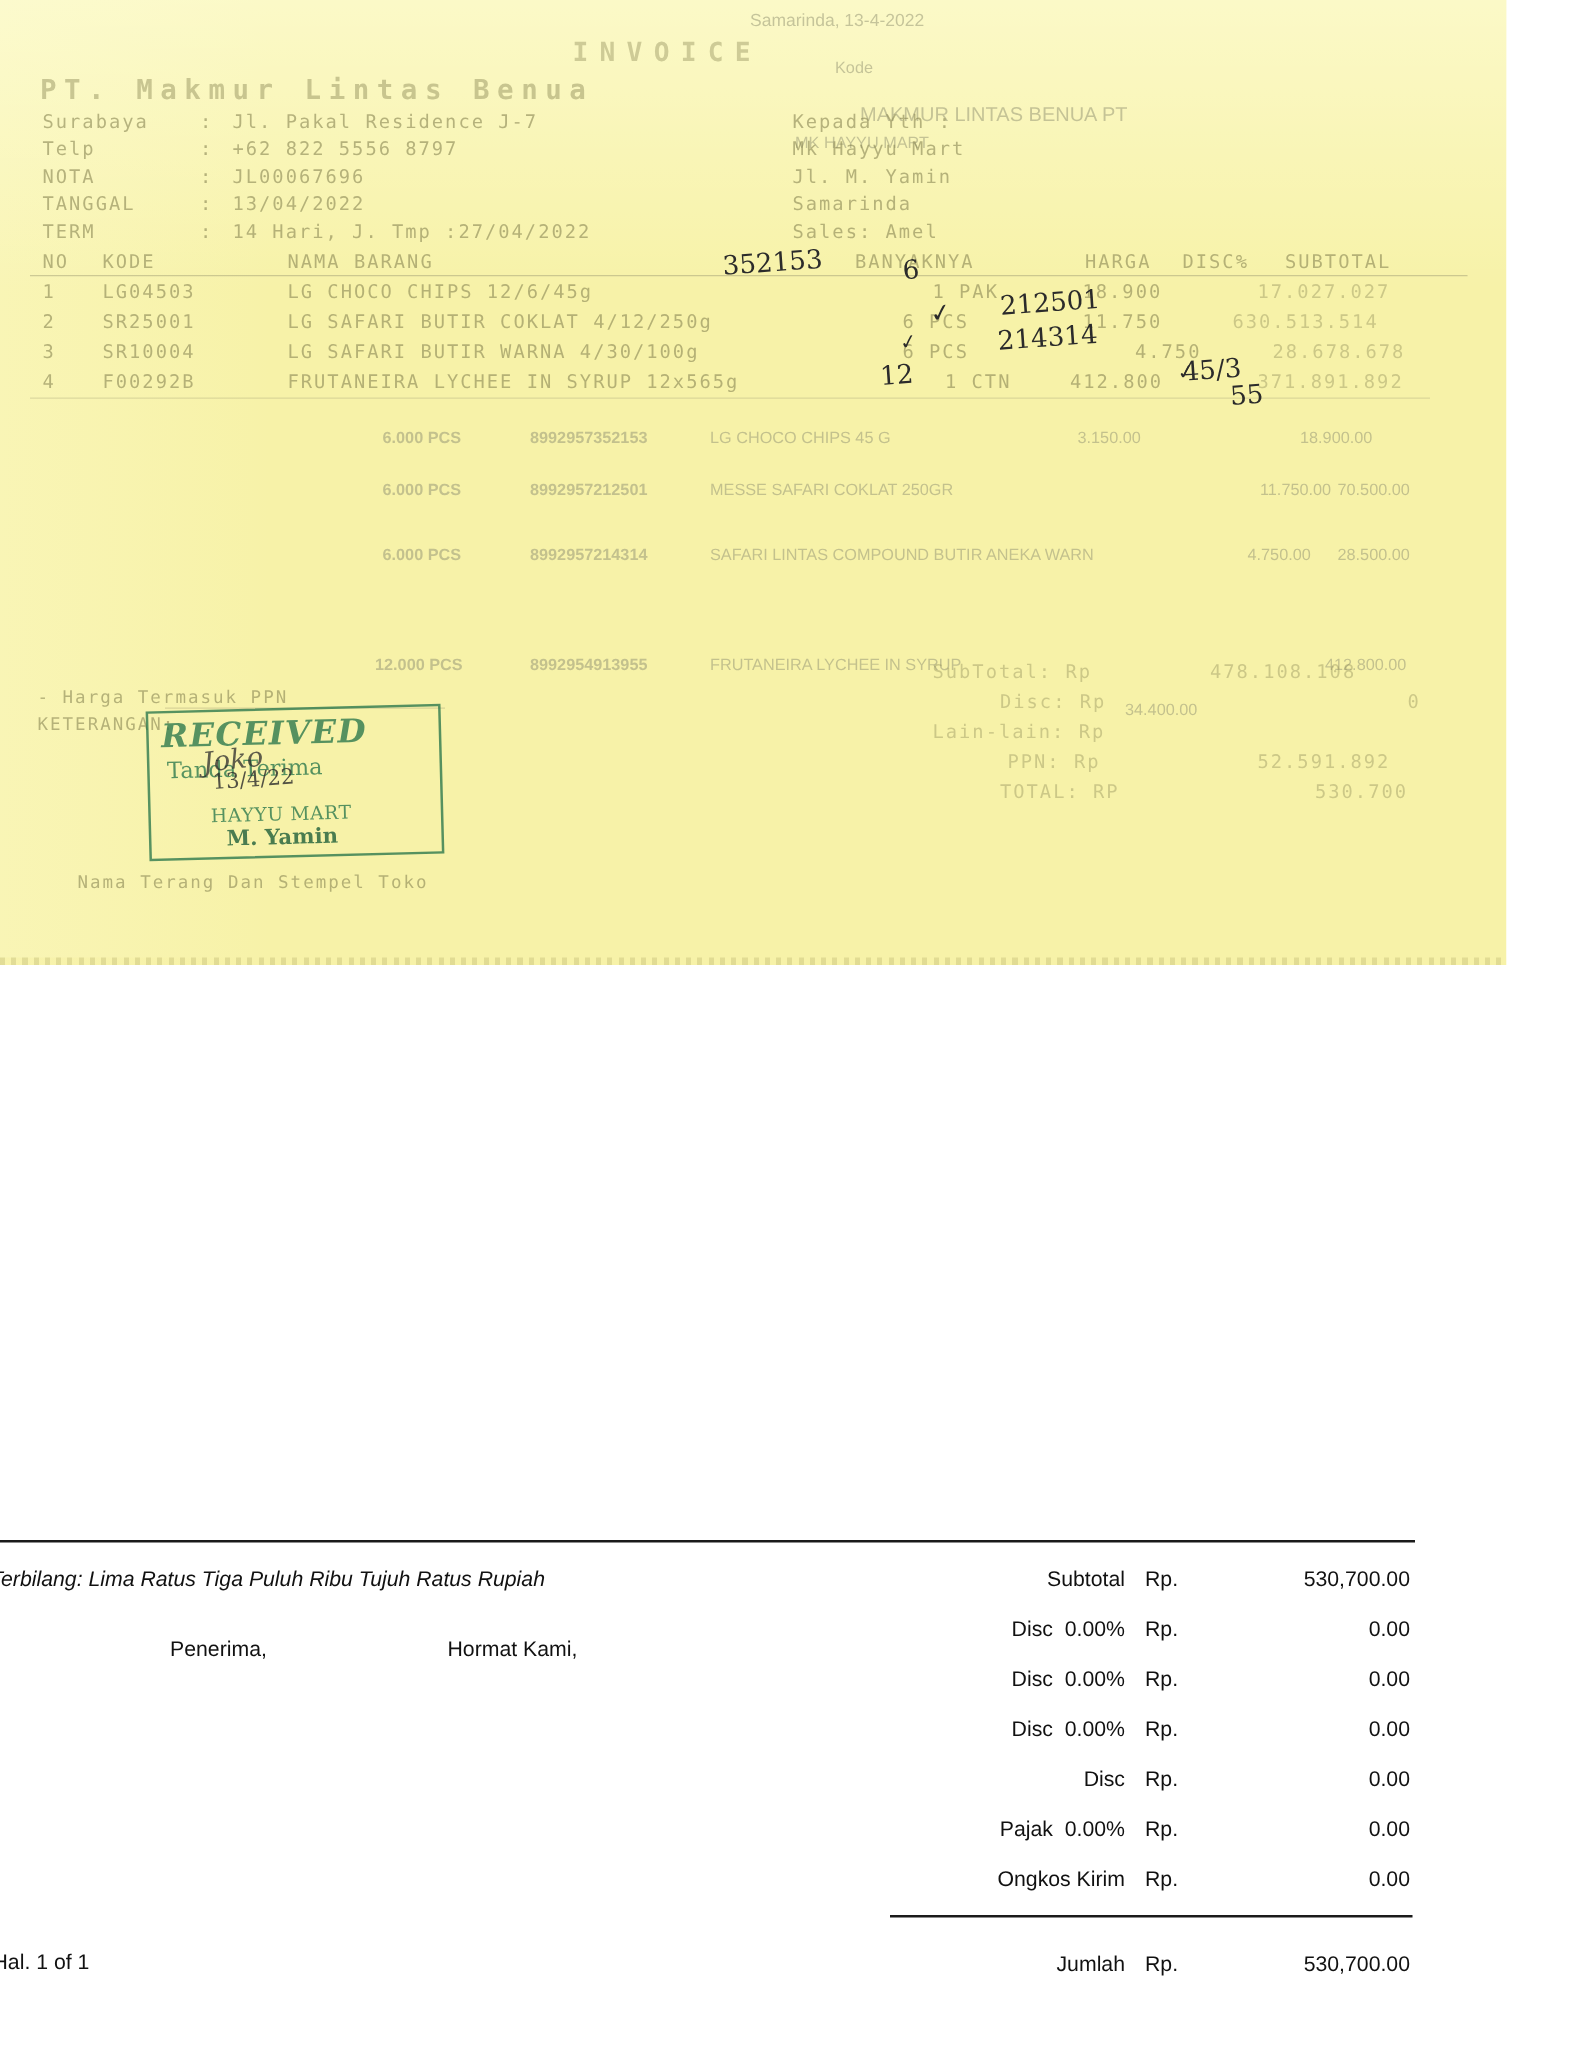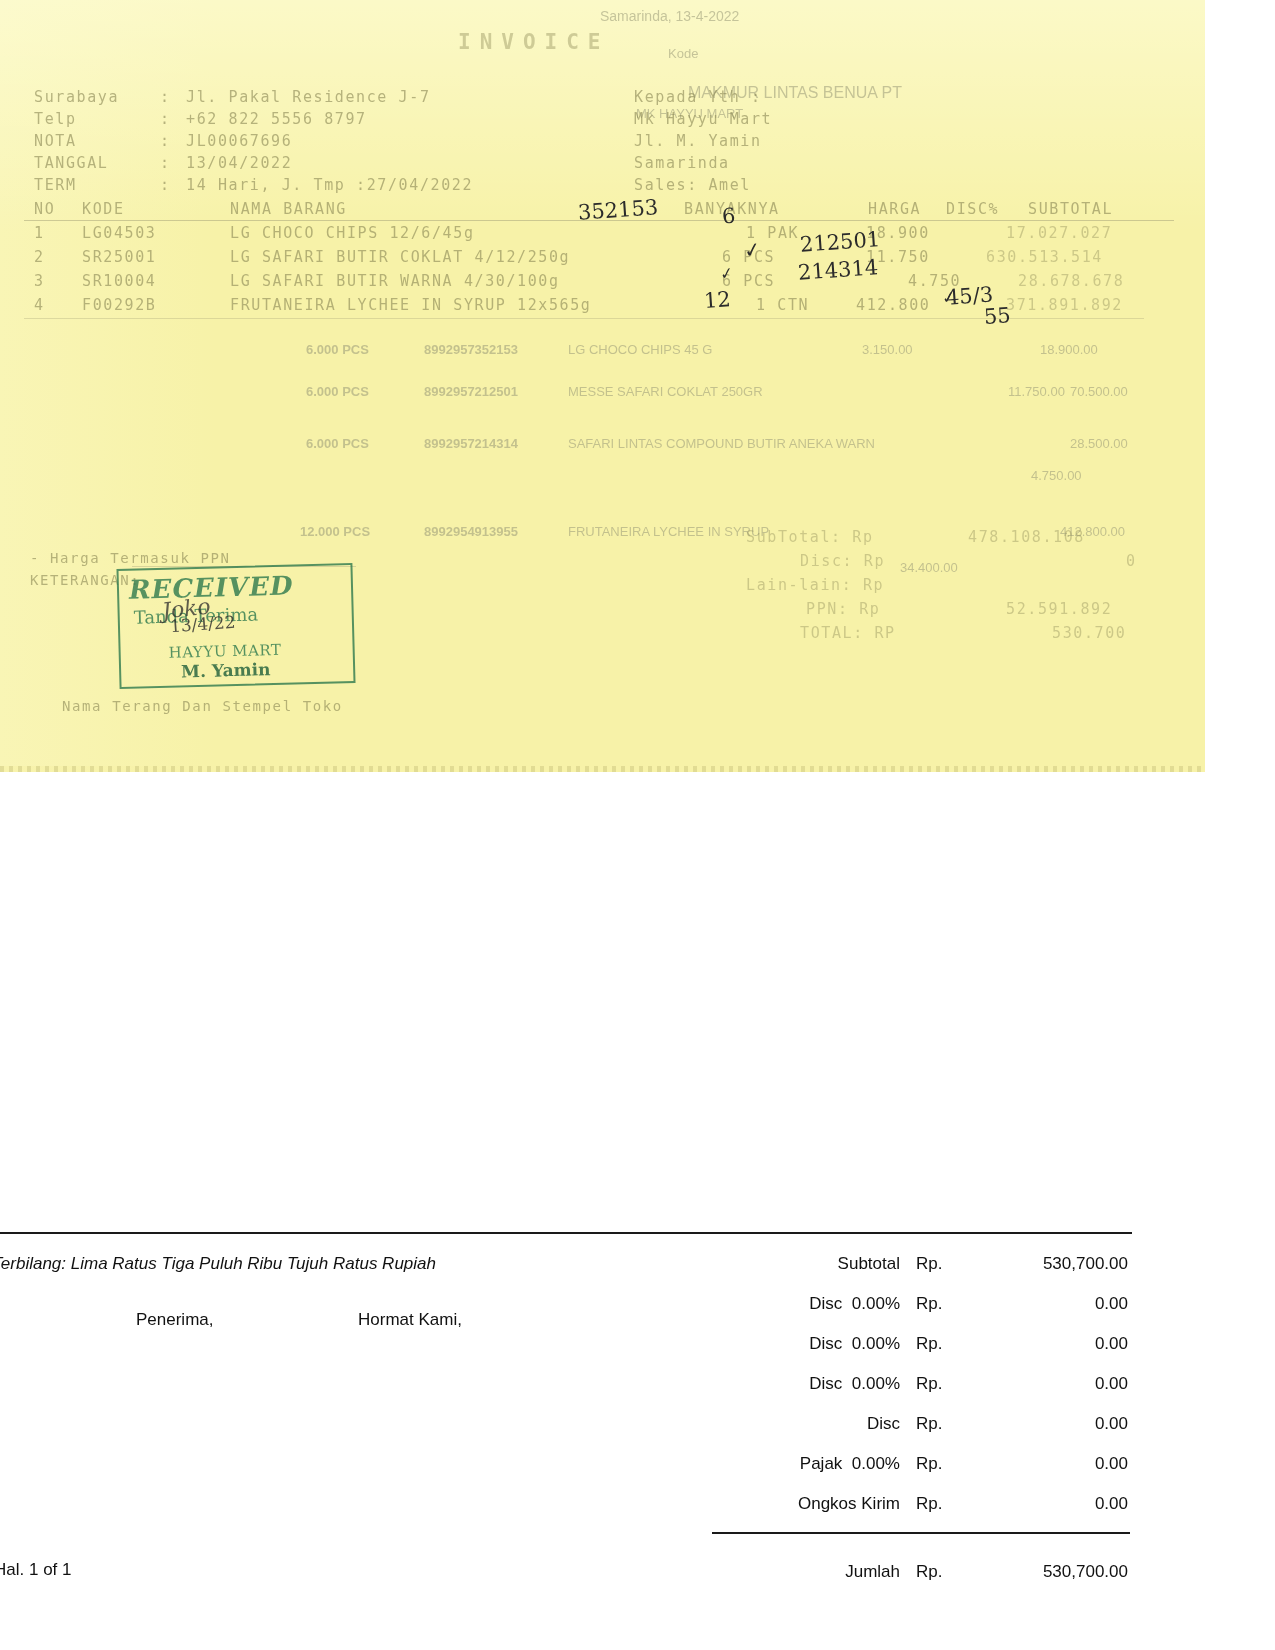--- a/index.html
+++ b/index.html
@@ -179,20 +179,21 @@
 <body>
 
 <div id="scan">
 
   <span class="grey" style="left:600px; top:8px; font-size:14px;">Samarinda, 13-4-2022</span>
   <span class="grey" style="left:668px; top:46px; font-size:13px;">Kode</span>
   <span class="grey" style="left:688px; top:84px; font-size:16px;">MAKMUR LINTAS BENUA PT</span>
   <span class="grey" style="left:636px; top:106px; font-size:13px;">MK HAYYU MART</span>
 
   <span class="dm title" style="left:458px; top:30px;">INVOICE</span>
+  <span class="dm big" style="left:32px; top:60px;">PT. Makmur Lintas Benua</span>
 
   <span class="dm" style="left:34px; top:88px;">Surabaya</span>
   <span class="dm" style="left:160px; top:88px;">:</span>
   <span class="dm" style="left:186px; top:88px;">Jl. Pakal Residence J-7</span>
 
   <span class="dm" style="left:34px; top:110px;">Telp</span>
   <span class="dm" style="left:160px; top:110px;">:</span>
   <span class="dm" style="left:186px; top:110px;">+62 822 5556 8797</span>
 
   <span class="dm" style="left:34px; top:132px;">NOTA</span>
@@ -260,21 +261,21 @@
 
   <span class="grey b" style="left:306px; top:384px;">6.000 PCS</span>
   <span class="grey b" style="left:424px; top:384px;">8992957212501</span>
   <span class="grey" style="left:568px; top:384px;">MESSE SAFARI COKLAT 250GR</span>
   <span class="grey" style="left:1008px; top:384px;">11.750.00</span>
   <span class="grey" style="left:1070px; top:384px;">70.500.00</span>
 
   <span class="grey b" style="left:306px; top:436px;">6.000 PCS</span>
   <span class="grey b" style="left:424px; top:436px;">8992957214314</span>
   <span class="grey" style="left:568px; top:436px;">SAFARI LINTAS COMPOUND BUTIR ANEKA WARN</span>
-  <span class="grey" style="left:1031px; top:436px;margin-top:32px;">4.750.00</span>
+  <span class="grey" style="left:998px; top:436px;">4.750.00</span>
   <span class="grey" style="left:1070px; top:436px;">28.500.00</span>
 
   <span class="grey b" style="left:300px; top:524px;">12.000 PCS</span>
   <span class="grey b" style="left:424px; top:524px;">8992954913955</span>
   <span class="grey" style="left:568px; top:524px;">FRUTANEIRA LYCHEE IN SYRUP</span>
   <span class="grey" style="left:900px; top:524px;margin-top:36px;">34.400.00</span>
   <span class="grey" style="left:1060px; top:524px;">412.800.00</span>
 
   <span class="dm faint" style="left:746px; top:528px;">SubTotal: Rp</span>
   <span class="dm faint" style="left:968px; top:528px;">478.108.108</span>

